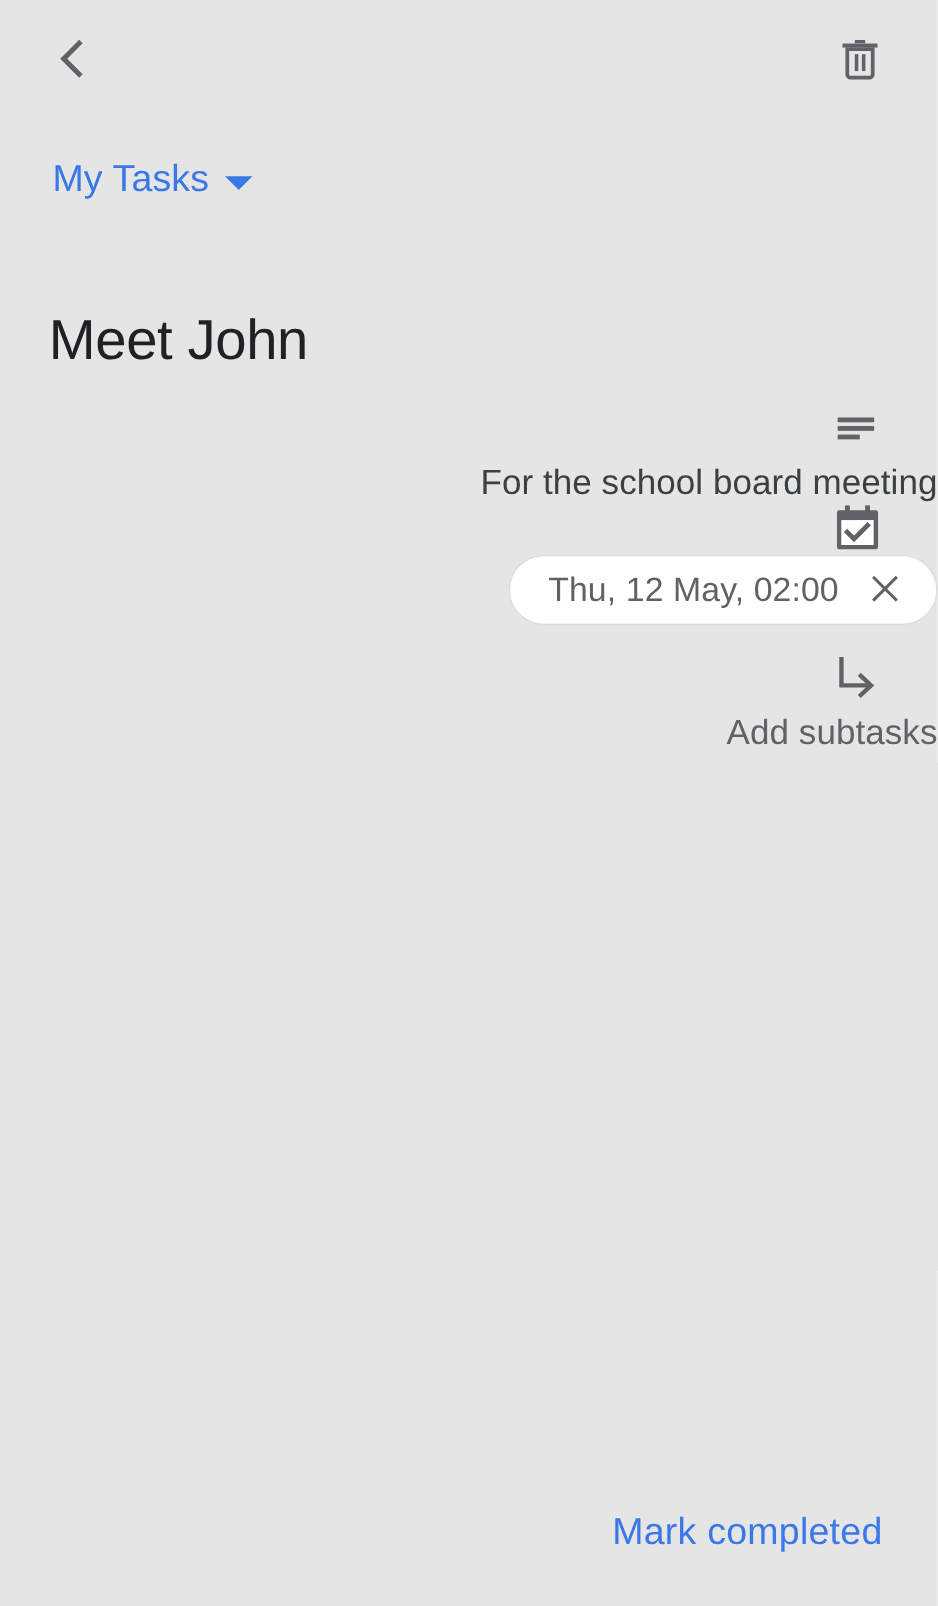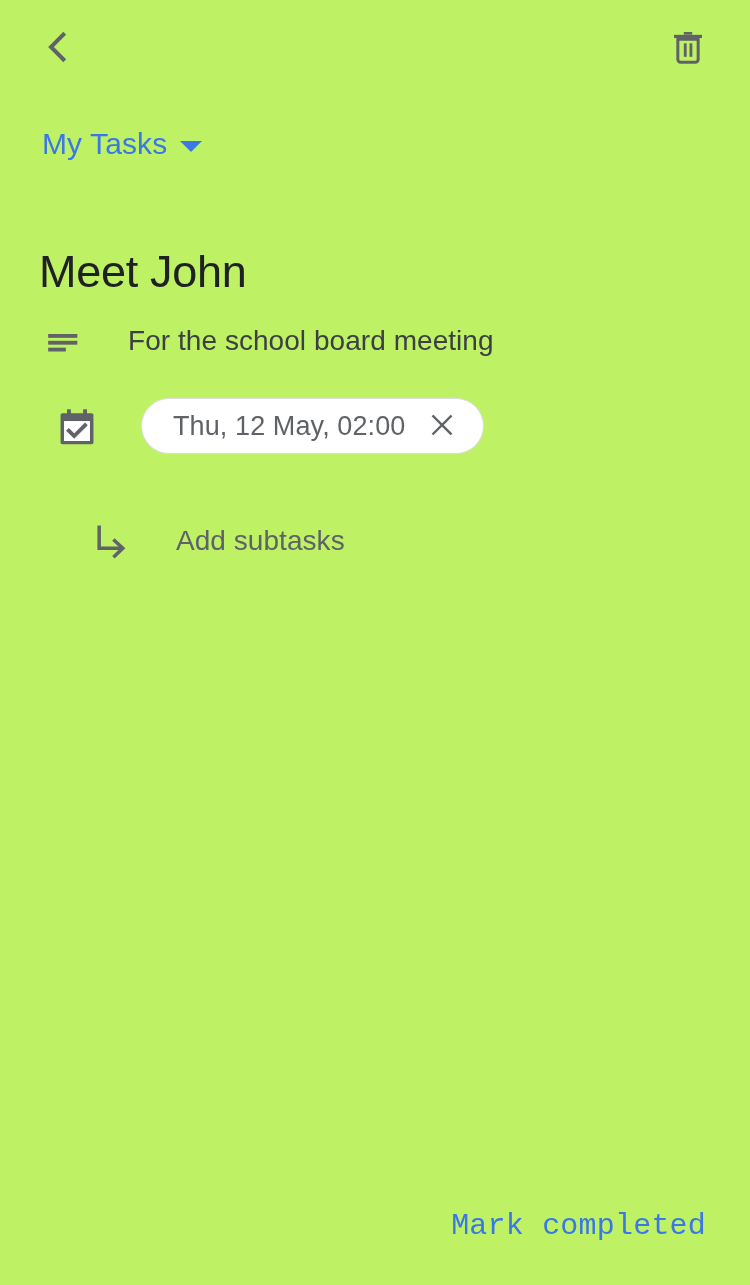--- a/index.html
+++ b/index.html
@@ -13,21 +13,21 @@
     background: #ffffff;
     font-family: "Liberation Sans", sans-serif;
     -webkit-font-smoothing: antialiased;
     overflow: hidden;
   }
 
   .screen {
     position: relative;
     width: 750px;
     height: 1285px;
-    background: #bef264;
+    background: #e5e5e5;
     box-sizing: border-box;
   }
 
   
   .appbar {
     position: absolute;
     top: 0;
     left: 0;
     width: 750px;
     height: 96px;
@@ -93,23 +93,24 @@
     background: transparent;
     font-family: "Liberation Sans", sans-serif;
     margin-top: 29px;
   }
 
   
   .row {
     position: absolute;
     left: 0;
     display: flex;
-    align-items: center;
-    width: 750px;
-    box-sizing: border-box;
+    align-items: flex-end;
+    width: 750px;
+    box-sizing: border-box;
+    flex-direction: column;
   }
   .row-icon {
     width: 128px;
     min-width: 128px;
     display: flex;
     justify-content: center;
     align-items: center;
     padding-top: 2px;
   }
   .row-icon-inner {
@@ -186,21 +187,21 @@
   }
   .mark-completed {
     font-size: 30px;
     font-weight: 500;
     color: #3b78e7;
     letter-spacing: 0.2px;
     background: transparent;
     border: none;
     padding: 10px 4px;
     cursor: pointer;
-    font-family: Liberation Mono, monospace;
+    font-family: Liberation Sans, sans-serif;
   }
 </style>
 </head>
 <body>
 
 <div class="screen">
 
   <div class="appbar">
 
     <button class="icon-btn" aria-label="Back">

